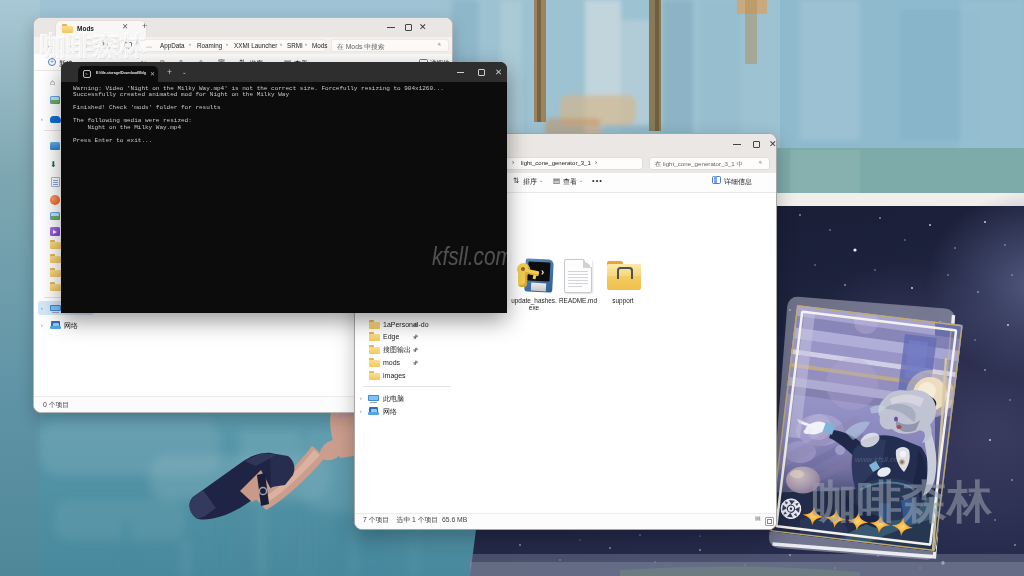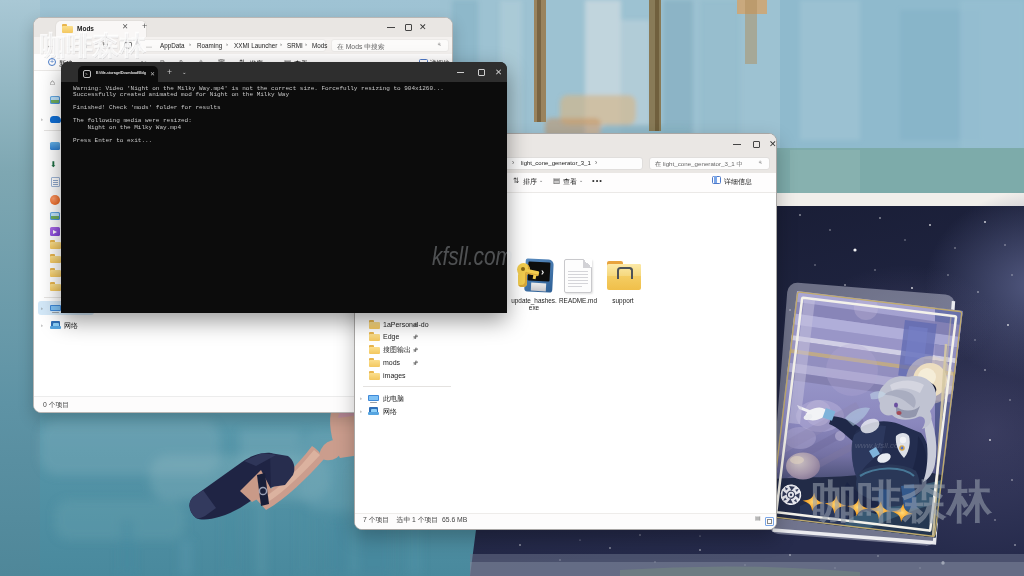--- a/index.html
+++ b/index.html
@@ -170,21 +170,21 @@
         <path d="M 270,453 L 288,456 C 294,460 296,468 293,475 L 285,485 L 271,487 Z" fill="#272d4e"></path>
         <path d="M 240,491 L 261,470 L 272,491 L 252,502 Z" fill="#c99a88"></path>
         <path d="M 257,475 L 265,473 L 269,504 L 261,506 Z" fill="#191f39"></path>
         <circle cx="263" cy="491" r="3.6" fill="none" stroke="#9aa0b5" stroke-width="1.5"></circle>
         <path d="M 196,518 C 189,512 187,503 193,497 L 203,490 L 216,508 L 205,516 C 201,518 198,519 196,518 Z" fill="#333a5e"></path>
         <path d="M 244,461 L 262,453 L 276,455 L 256,466 Z" fill="#3a4268" opacity="0.6"></path>
       </g>
     </svg>
   </div>
 
-  <div id="card" class="abs" style="left:760px;top:271px;width:264px;height:291px;text-decoration:underline;">
+  <div id="card" class="abs" style="left:760px;top:285px;width:264px;height:291px;text-decoration:underline;">
     <svg width="264" height="291" viewBox="760 285 264 291" xmlns="http://www.w3.org/2000/svg">
       <defs>
         <clipPath id="cardclip">
             <rect x="797" y="305" width="167" height="228" transform="rotate(6.9 797 305)"></rect>
           </clipPath>
         <linearGradient id="artg" x1="0" y1="0" x2="0" y2="1">
           <stop offset="0" stop-color="#aba8d4"></stop>
           <stop offset="0.3" stop-color="#9c9acc"></stop>
           <stop offset="0.52" stop-color="#8a87bd"></stop>
           <stop offset="0.63" stop-color="#7471a3"></stop>

